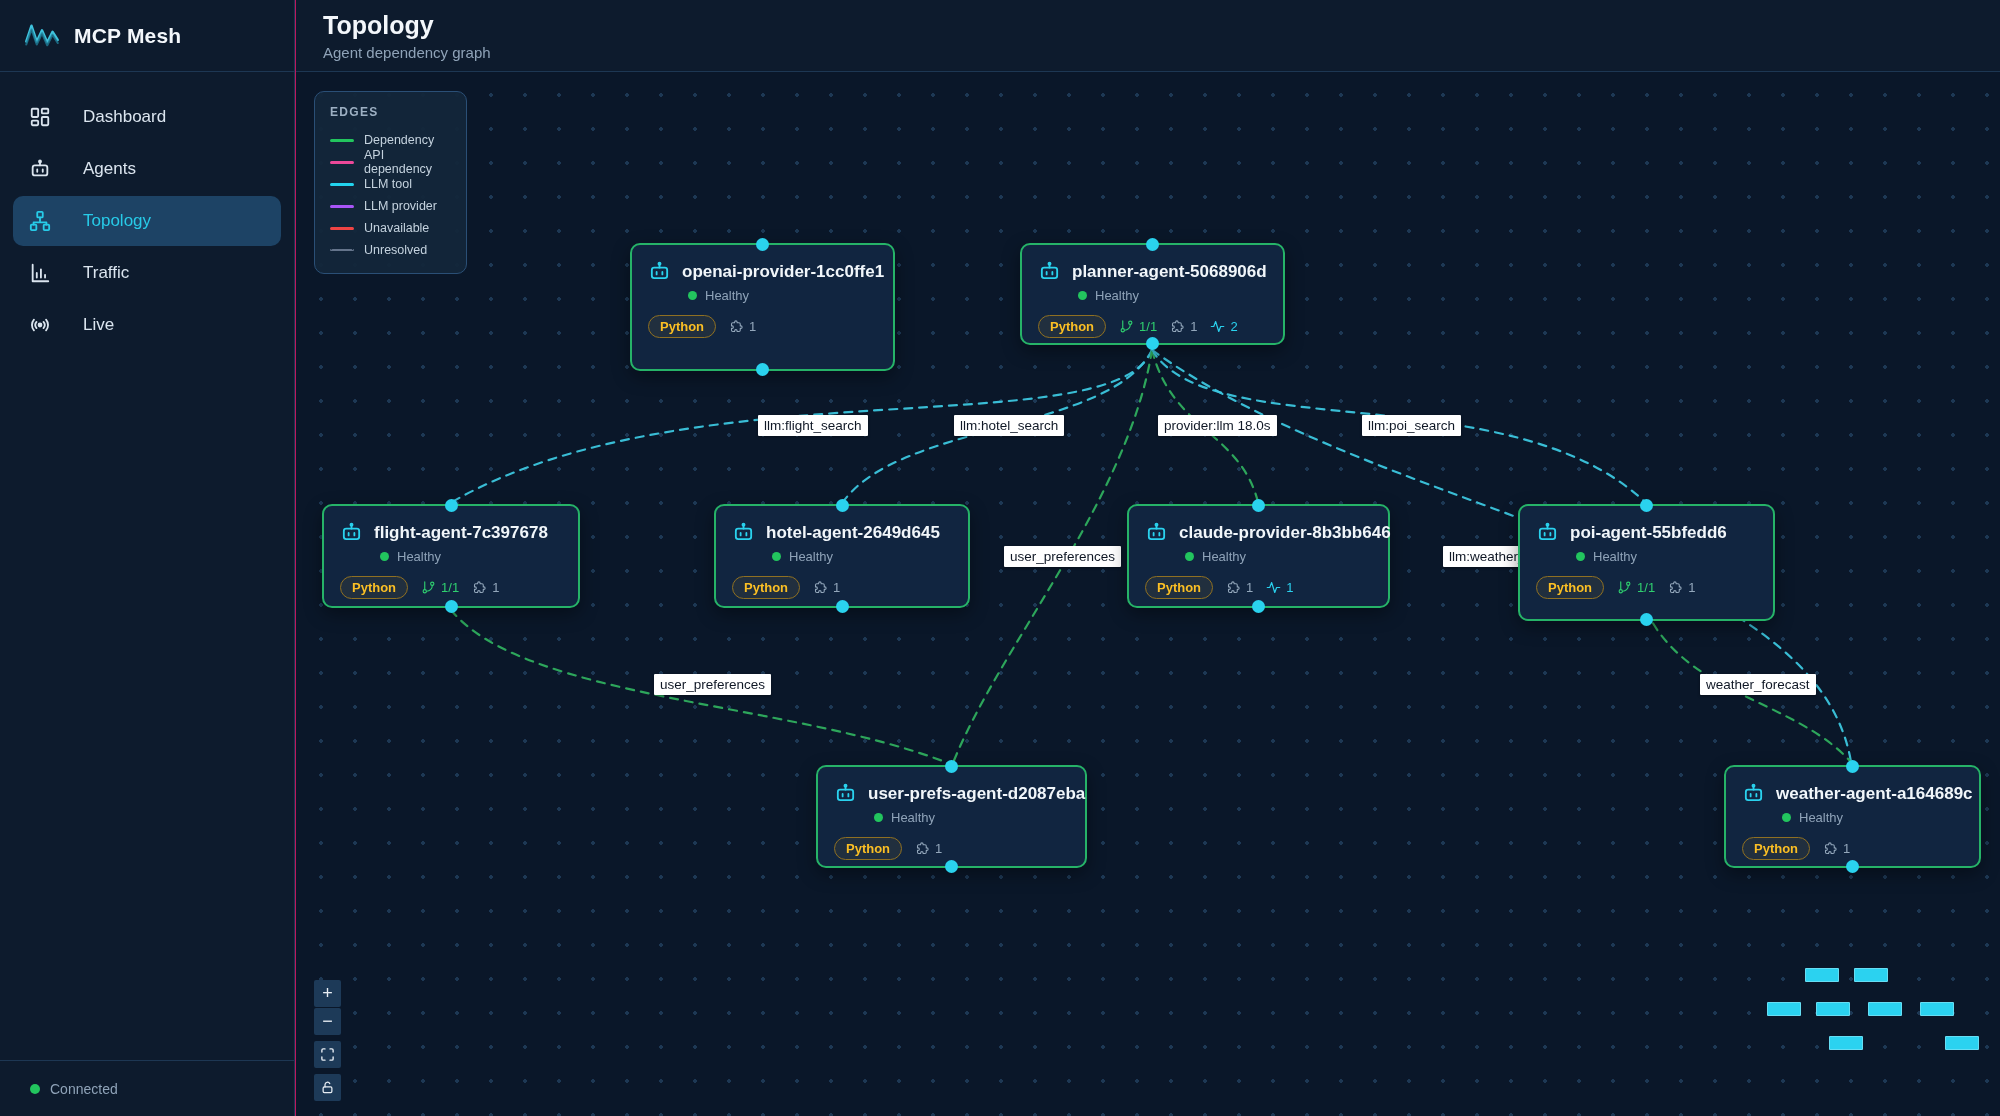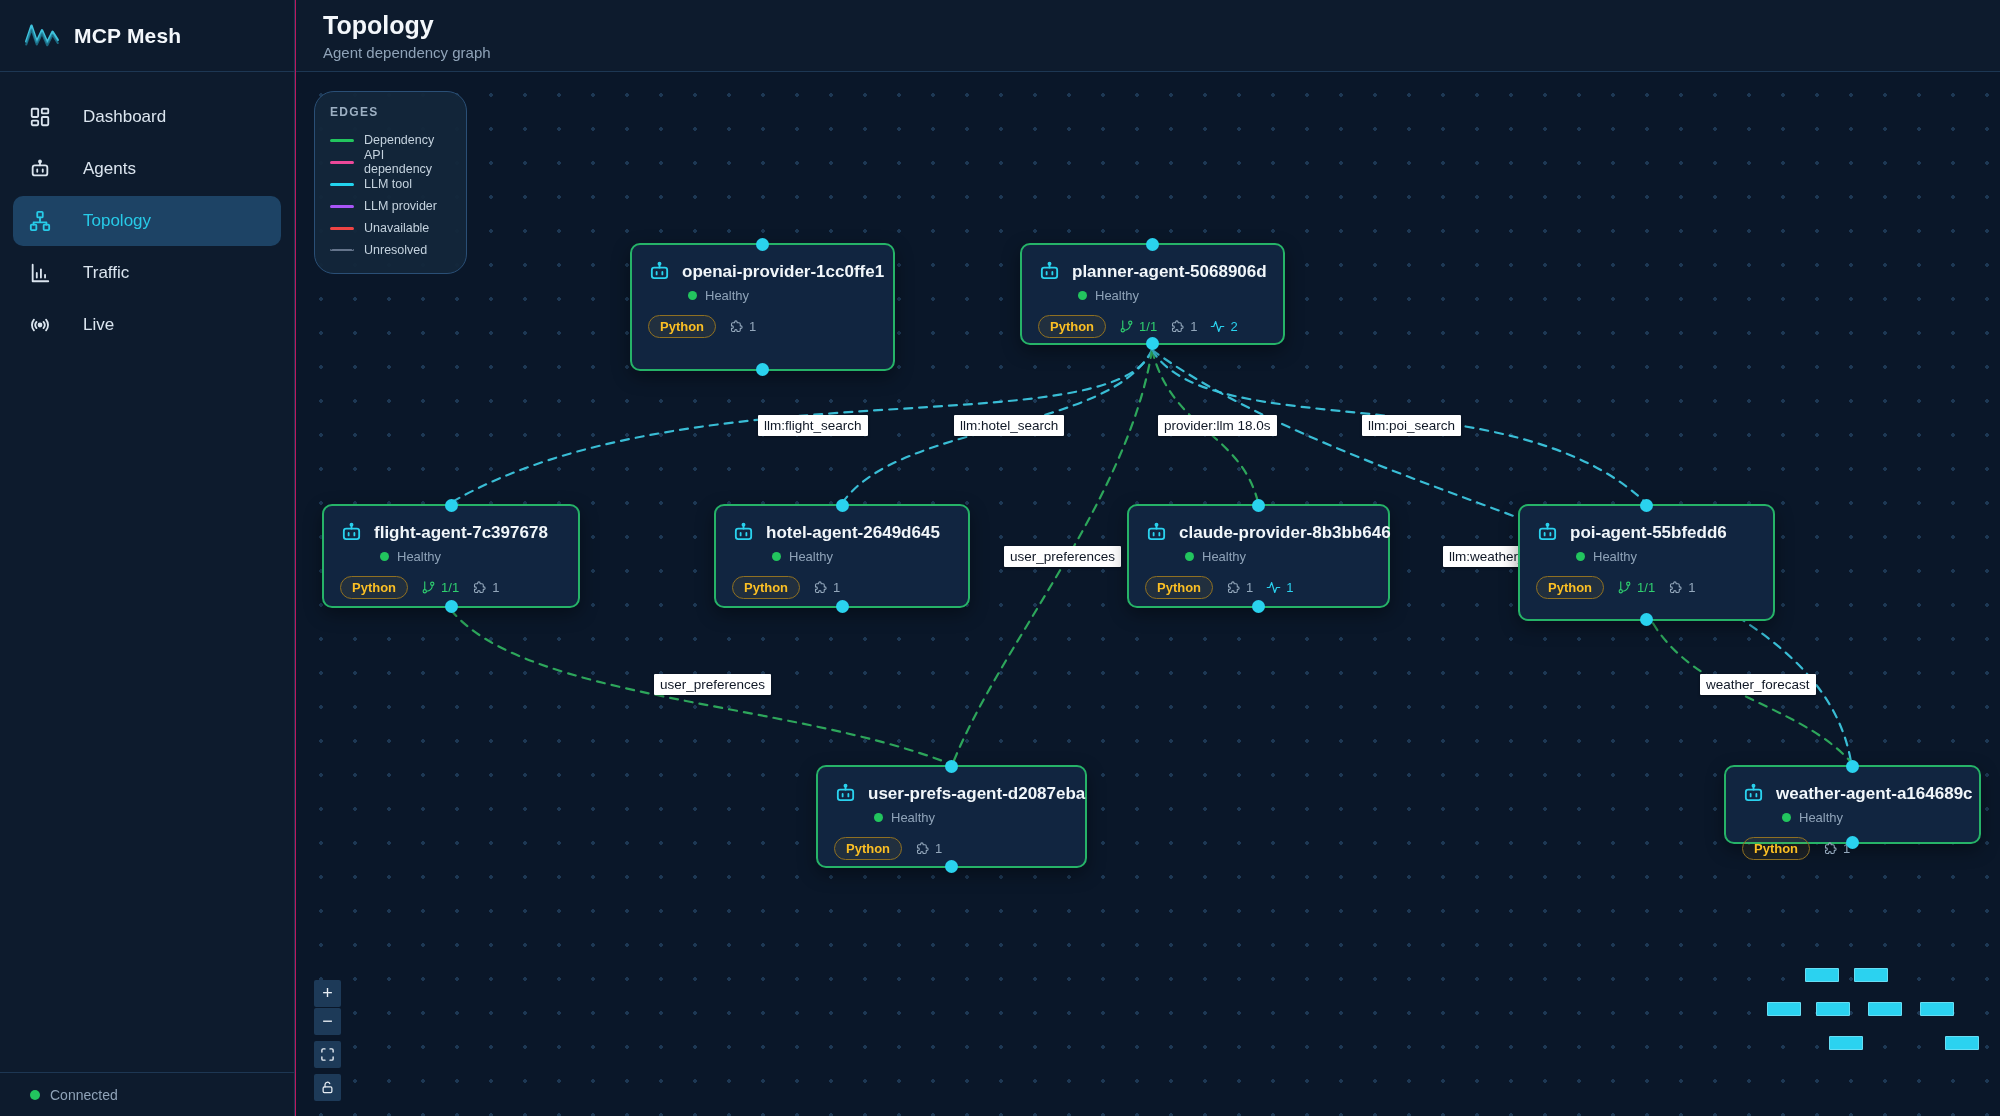--- a/index.html
+++ b/index.html
@@ -13,40 +13,40 @@
              display:flex; flex-direction:column; }
   .brand-row { height:72px; display:flex; align-items:center; gap:14px; padding:0 24px;
                border-bottom:1px solid #1d3753; }
   .brand-title { color:#f3f7fb; font-size:21px; font-weight:bold; letter-spacing:.2px; }
   .nav { padding:20px 13px 0 13px; display:flex; flex-direction:column; gap:2px; }
   .nav-item { display:flex; align-items:center; gap:32px; height:50px; padding:0 16px;
               border-radius:10px; color:#dbe5ef; font-size:17px; cursor:pointer; }
   .nav-item svg { width:22px; height:22px; stroke:#dbe5ef; }
   .nav-item.active { background:#1d4365; color:#27cbe8; }
   .nav-item.active svg { stroke:#27cbe8; }
-  .sidebar-footer { margin-top:auto; border-top:1px solid #1d3753; height:44px;
+  .sidebar-footer { margin-top:auto; border-top:1px solid #1d3753; height:56px;
                     display:flex; align-items:center; gap:10px; padding:0 30px; }
   .status-dot { width:10px; height:10px; border-radius:50%; background:#22c55e; }
   .footer-text { color:#8fa3b8; font-size:14px; }
 
   
   .main-header { position:absolute; left:296px; top:0; width:1704px; height:72px;
                  background:#0d1b2d; border-bottom:1px solid #1d3753; z-index:9; padding:11px 0 0 27px; }
   .page-title { color:#f3f7fb; font-size:25px; font-weight:bold; }
   .page-subtitle { color:#8fa3b8; font-size:15px; margin-top:4px; }
 
   
   .canvas { position:absolute; left:296px; top:72px; width:1704px; height:1044px;
             background-color:#0a1729;
             background-image:radial-gradient(circle,#1d3854 1.7px,transparent 1.8px);
             background-size:34px 34px; background-position:8px 6px; }
 
   
   .legend { position:absolute; left:314px; top:91px; width:153px; z-index:6;
-            background:rgba(19,38,58,.96); border:1px solid #2a4f76; border-radius:20px;
+            background:rgba(19,38,58,.96); border:1px solid #2a4f76; border-radius:10px;
             padding:13px 15px 12px 15px; }
   .legend-title { color:#9db0c3; font-size:12px; font-weight:bold; letter-spacing:1.3px; margin-bottom:10px; }
   .legend-row { display:flex; align-items:center; gap:10px; height:22px; }
   .legend-row .lbl { color:#c4d2de; font-size:12.5px; }
   .sw { width:24px; height:0; border-top:3px solid; border-radius:2px; flex:0 0 auto; }
   .sw0{ border-color:#22c55e; } .sw1{ border-color:#ec4899; } .sw2{ border-color:#22d3ee; }
   .sw3{ border-color:#a855f7; } .sw4{ border-color:#ef4444; }
   .sw5{ border-top:2px dashed #64748b; }
 
   
@@ -64,21 +64,21 @@
   
   .node { position:absolute; z-index:3; background:#112540; border:2px solid #26b368;
           border-radius:10px; padding:15px 16px 0 16px; box-shadow:0 6px 18px rgba(0,0,0,.38); }
   .n0{left:630px;top:243px;width:265px;height:128px}
   .n1{left:1020px;top:243px;width:265px;height:102px}
   .n2{left:322px;top:504px;width:258px;height:104px}
   .n3{left:714px;top:504px;width:256px;height:104px}
   .n4{left:1127px;top:504px;width:263px;height:104px}
   .n5{left:1518px;top:504px;width:257px;height:117px}
   .n6{left:816px;top:765px;width:271px;height:103px}
-  .n7{left:1724px;top:765px;width:257px;height:79px}
+  .n7{left:1724px;top:765px;width:257px;height:103px}
   .handle { position:absolute; left:50%; width:13px; height:13px; margin-left:-6.5px;
             border-radius:50%; background:#2ad2ee; z-index:4; }
   .handle.top{ top:-7px; } .handle.bottom{ bottom:-7px; }
   .node-title-row { display:flex; align-items:center; gap:11px; }
   .node-title-row svg { width:23px; height:23px; stroke:#2ad2ee; flex:0 0 auto; }
   .node-name { color:#f1f6fa; font-size:17px; font-weight:bold; white-space:nowrap; }
   .node-status { display:flex; align-items:center; gap:8px; margin:5px 0 0 40px; }
   .h-dot { width:9px; height:9px; border-radius:50%; background:#22c55e; }
   .h-txt { color:#8fa3b8; font-size:13px; }
   .node-badges { display:flex; align-items:center; gap:13px; margin-top:12px; }

